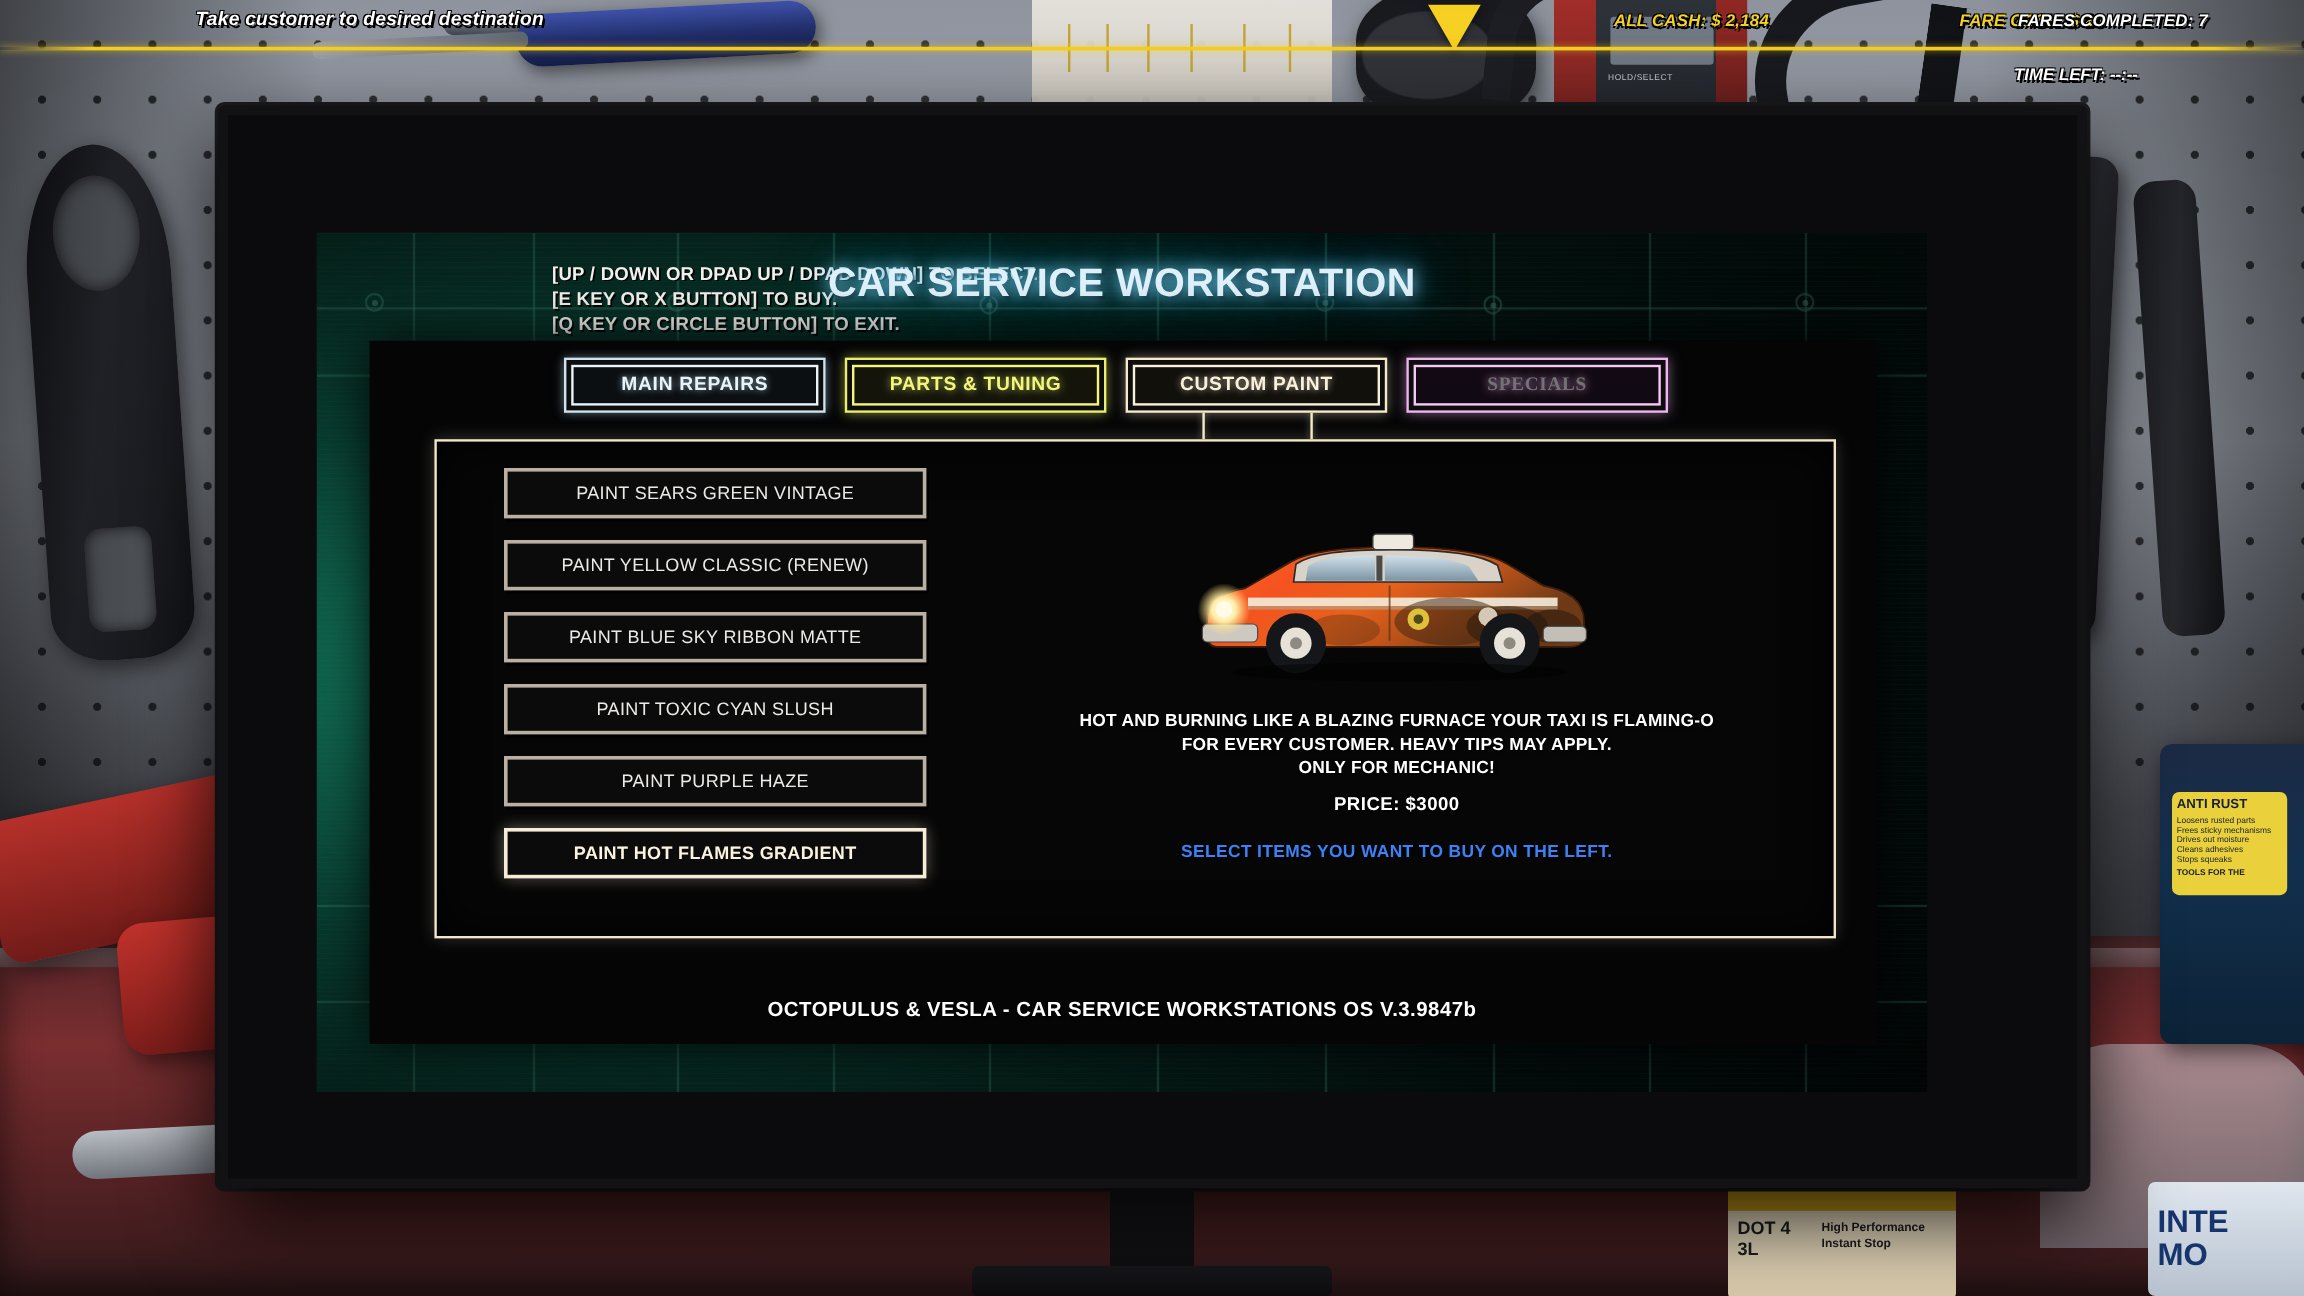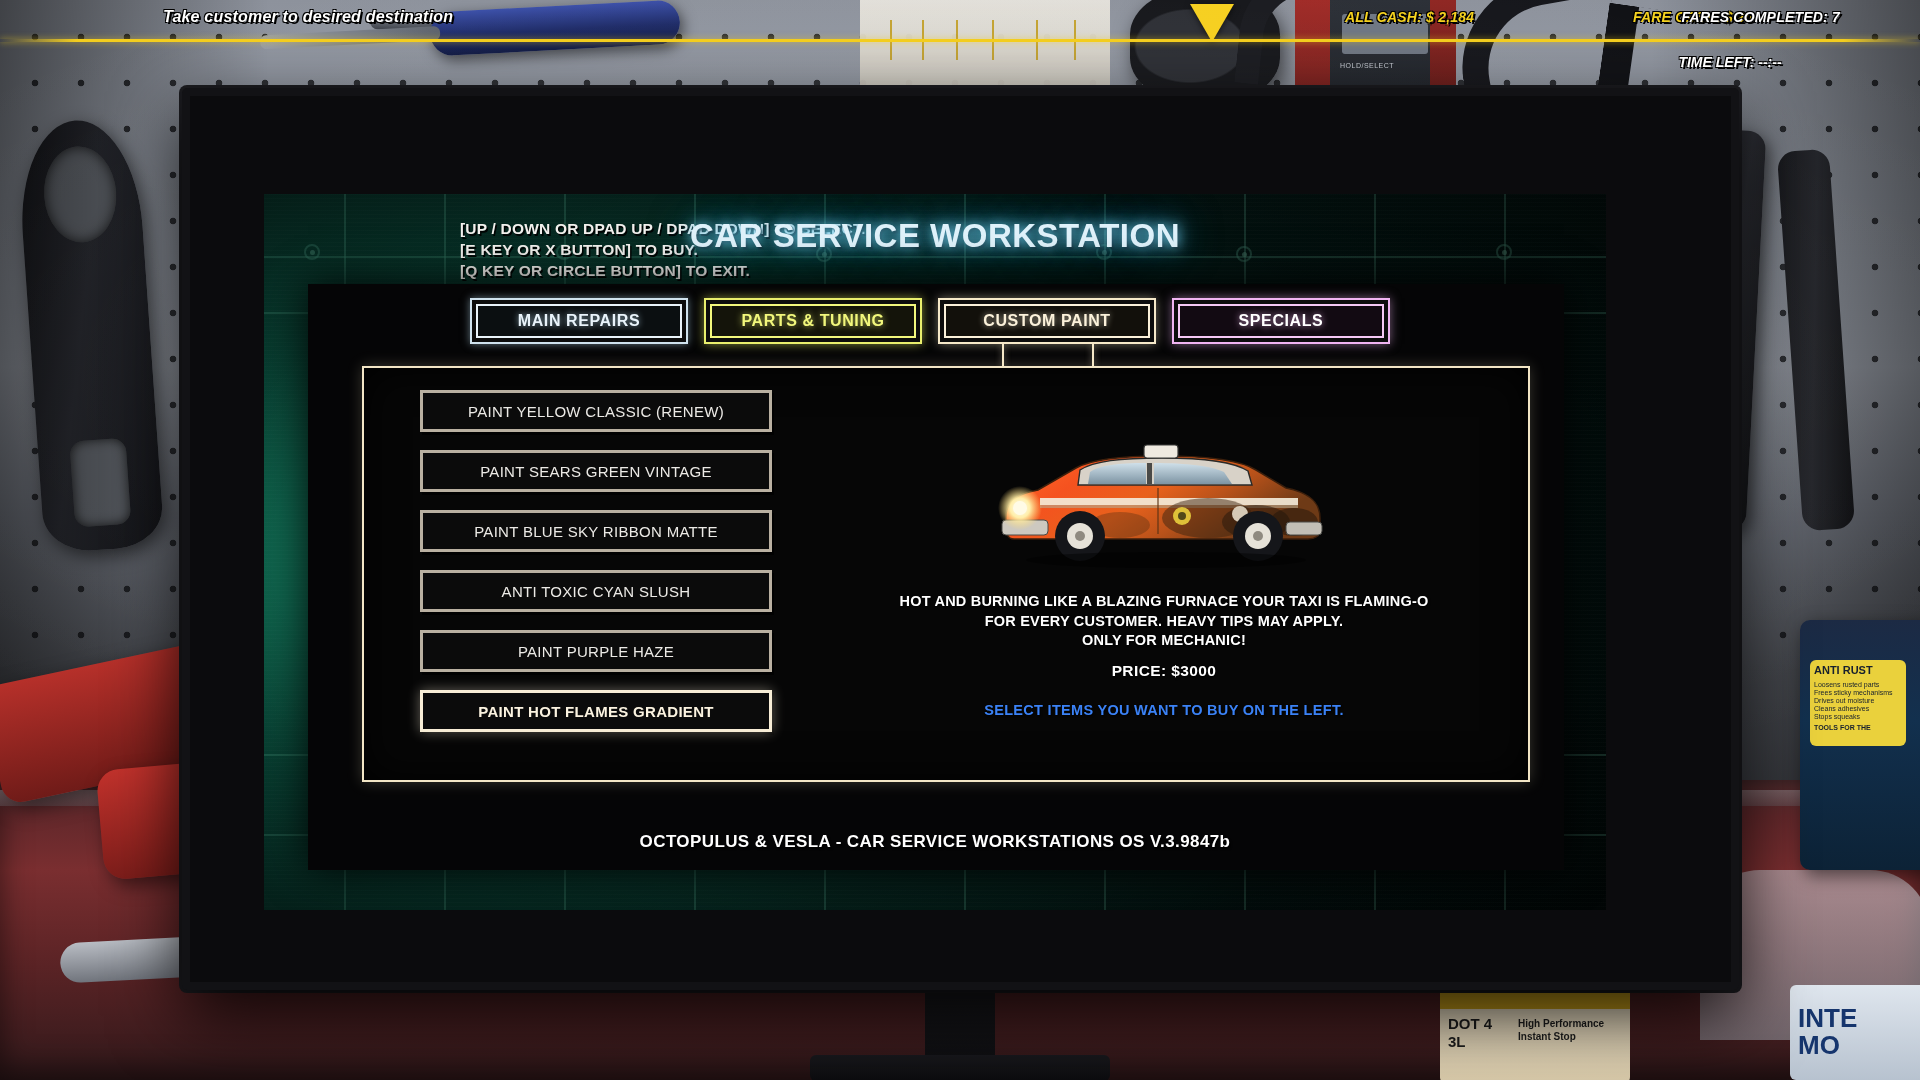--- a/index.html
+++ b/index.html
@@ -314,22 +314,22 @@
   .tab.t-white{ border:2px solid #cfe2ee; box-shadow:0 0 8px rgba(190,225,245,.5); }
   .tab.t-white .inner{ border-color:#e9f3fa; color:#e9f3fa; background:#0b0f11;
     text-shadow:0 0 6px rgba(190,225,245,.7); }
   .tab.t-yellow{ border:2px solid #e9ef6d; box-shadow:0 0 10px rgba(230,240,100,.55); }
   .tab.t-yellow .inner{ border-color:#f2f77c; color:#f2f77c; background:#14140a;
     text-shadow:0 0 7px rgba(235,245,110,.75); }
   .tab.t-active{ border:2px solid #f6e9c9; box-shadow:0 0 10px rgba(246,233,201,.45); }
   .tab.t-active .inner{ border-color:#fbf1da; color:#fbf1da; background:#12100b;
     text-shadow:0 0 6px rgba(250,240,215,.7); }
   .tab.t-pink{ border:2px solid #f0b4f2; box-shadow:0 0 10px rgba(240,180,242,.5); }
-  .tab.t-pink .inner{ border-color:#f6c8f6; color:#ffffff; background:#120a12;
-    text-shadow:0 0 7px rgba(245,185,245,.75); }
+  .tab.t-pink .inner{ border-color:#f6c8f6; color:#737373; background:#120a12;
+    text-shadow:0 0 7px rgba(245,185,245,.75);font-family:Liberation Serif, serif; }
 
   #tab0{ left:162px; width:218px; }
   #tab1{ left:396px; width:218px; }
   #tab2{ left:630px; width:218px; }
   #tab3{ left:864px; width:218px; }
 
   
   .leg{ position:absolute; width:2px; background:#f6e9c9; box-shadow:0 0 6px rgba(246,233,201,.5); }
   #leg-l{ left:694px; top:60px; height:24px; }
   #leg-r{ left:784px; top:60px; height:24px; }
@@ -536,30 +536,30 @@
           </div>
         </div>
 
         <div class="leg" id="leg-l"></div>
         <div class="leg" id="leg-r"></div>
 
         <div class="panel">
 
           <div class="list">
             <div class="opt">
-              <span>PAINT YELLOW CLASSIC (RENEW)</span>
+              <span>PAINT SEARS GREEN VINTAGE</span>
             </div>
             <div class="opt">
-              <span>PAINT SEARS GREEN VINTAGE</span>
+              <span>PAINT YELLOW CLASSIC (RENEW)</span>
             </div>
             <div class="opt">
               <span>PAINT BLUE SKY RIBBON MATTE</span>
             </div>
             <div class="opt">
-              <span>ANTI TOXIC CYAN SLUSH</span>
+              <span>PAINT TOXIC CYAN SLUSH</span>
             </div>
             <div class="opt">
               <span>PAINT PURPLE HAZE</span>
             </div>
             <div class="opt sel">
               <span>PAINT HOT FLAMES GRADIENT</span>
             </div>
           </div>
 
           <div class="detail">

